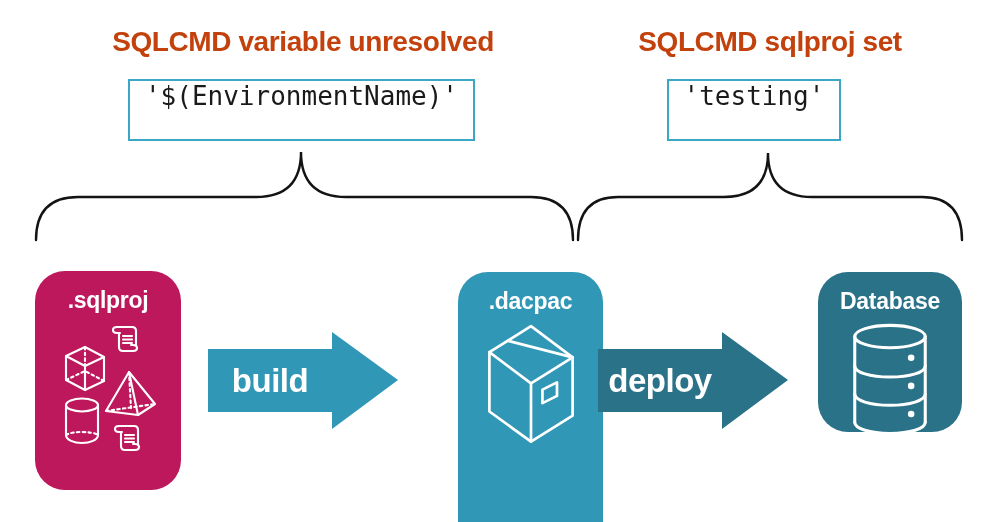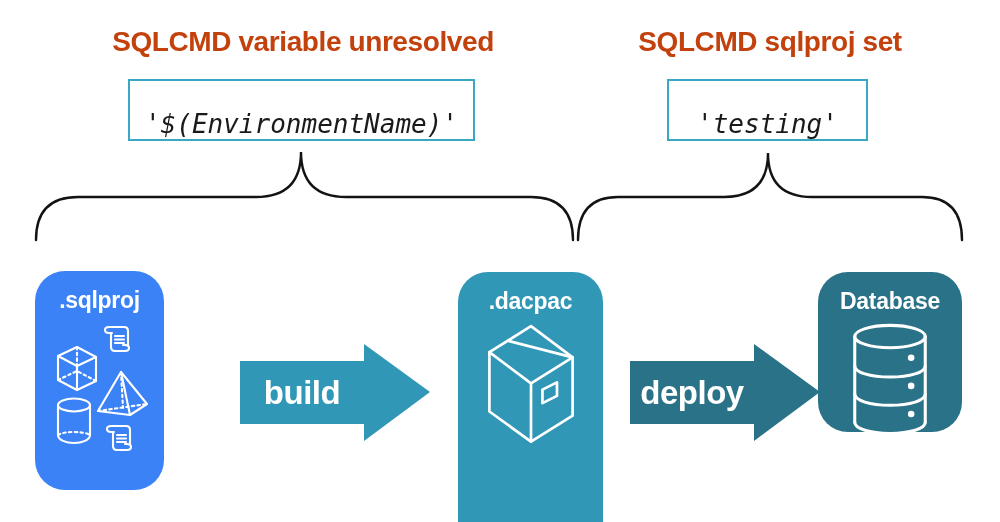--- a/index.html
+++ b/index.html
@@ -8,45 +8,44 @@
     font-family:"Liberation Sans", sans-serif;overflow:hidden;
   }
   .heading{
     position:absolute;top:26px;font-size:28px;font-weight:700;color:#c2410c;
     text-align:center;letter-spacing:-0.4px;white-space:nowrap;
   }
   #heading-left{left:103px;width:400px;}
   #heading-right{left:620px;width:300px;}
   .codebox{
     position:absolute;top:79px;height:62px;border:2px solid #3AA7C4;
-    background:#ffffff;display:flex;align-items:flex-end;justify-content:center;
+    background:#ffffff;display:flex;align-items:flex-start;justify-content:center;
     box-sizing:border-box;
-    font-style:italic;
   }
   #codebox-left{left:128px;width:347px;}
-  #codebox-right{left:667px;width:201px;}
+  #codebox-right{left:667px;width:174px;}
   .code{
     font-family:"DejaVu Sans Mono", monospace;font-size:26px;color:#1a1a1a;
     white-space:pre;
   }
   #braces{position:absolute;left:0;top:0;width:1000px;height:522px;pointer-events:none;}
   .brace{fill:none;stroke:#131313;stroke-width:2.4;stroke-linecap:round;}
   .node{
     position:absolute;border-radius:30px;box-sizing:border-box;text-align:center;
   }
-  #node-sqlproj{left:35px;top:271px;width:129px;height:219px;background:#3b82f6;}
+  #node-sqlproj{left:35px;top:271px;width:146px;height:219px;background:#be185d;}
   #node-dacpac{left:427px;top:272px;width:145px;height:281px;background:#3097B6;margin-left:31px;}
   #node-database{left:818px;top:272px;width:144px;height:160px;background:#2A7288;}
   .node-label{
     margin-top:16px;color:#ffffff;font-size:23px;font-weight:700;letter-spacing:-0.3px;
   }
   .node-icon{display:block;margin:6px auto 0 auto;}
   .icon-stroke{fill:none;stroke:#ffffff;stroke-linecap:round;stroke-linejoin:round;}
   .dash{stroke-dasharray:2.5 3.2;}
-  .arrow{position:absolute;top:344px;width:190px;height:97px;margin-left:32px;}
+  .arrow{position:absolute;top:332px;width:190px;height:97px;}
   #arrow-build{left:208px;background:#3097B6;
     clip-path:polygon(0 17px,124px 17px,124px 0,190px 48px,124px 97px,124px 80px,0 80px);}
   #arrow-deploy{left:598px;background:#2A7288;
     clip-path:polygon(0 17px,124px 17px,124px 0,190px 48px,124px 97px,124px 80px,0 80px);}
   .arrow-label{
     position:absolute;left:0;top:17px;width:124px;height:63px;
     display:flex;align-items:center;justify-content:center;
     color:#ffffff;font-size:33px;font-weight:700;letter-spacing:-0.5px;
   }
 </style>

